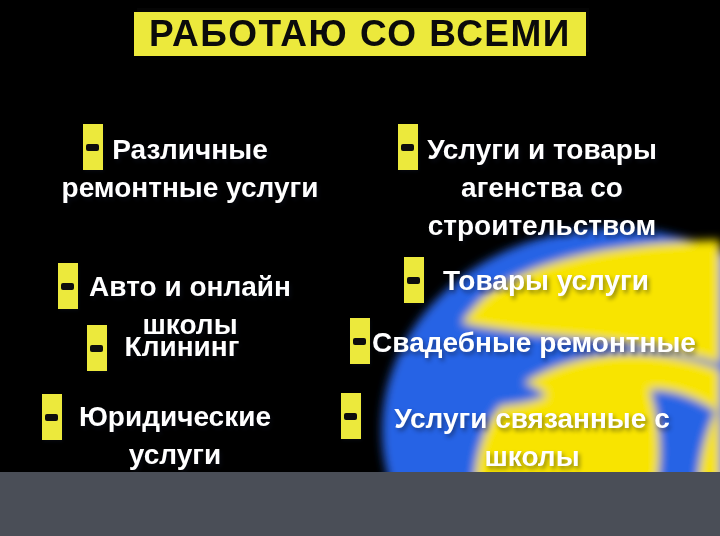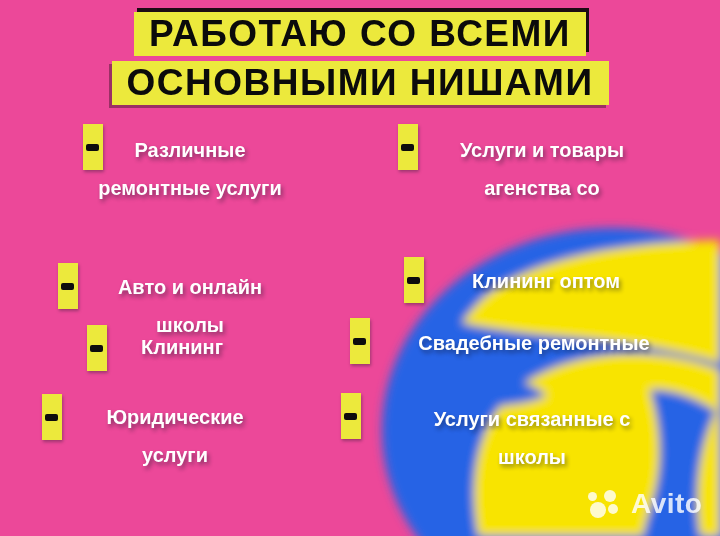--- a/index.html
+++ b/index.html
@@ -1,38 +1,38 @@
 <!DOCTYPE html>
 <html><head>
 <meta charset="utf-8">
 <style>
   html,body{margin:0;padding:0;background:#4a4e57;}
   #stage{
-    position:relative;width:720px;height:536px;overflow:hidden;
-    background:#ec4899;
+    position:relative;width:720px;height:472px;overflow:hidden;
+    background:#000000;
     font-family:"Liberation Sans",sans-serif;
   }
   
   #bg-art{position:absolute;inset:0;z-index:1;}
   
   .title-wrap{
     position:absolute;left:0;top:12px;width:720px;z-index:2;
     display:flex;flex-direction:column;align-items:center;gap:5px;
   }
   .title-box{
     display:inline-block;background:#ece93c;color:#0b0b0b;
     font-size:37px;font-weight:700;letter-spacing:1.5px;line-height:44px;
     padding:0 15px;white-space:nowrap;
   }
   .title-box.first{box-shadow:3px -4px 0 rgba(5,5,5,0.9);}
   .title-box.second{box-shadow:-3px 3px 0 rgba(5,5,5,0.35);}
   
   .item{
     position:absolute;z-index:2;text-align:center;
-    color:#ffffff;font-weight:700;font-size:20px;line-height:38px;
+    color:#ffffff;font-weight:700;font-size:28px;line-height:38px;
     text-shadow:2px 3px 4px rgba(15,20,35,0.45);
     white-space:nowrap;
   }
   .marker{
     position:absolute;width:20px;height:46px;background:#ece93c;
     box-shadow:1px 2px 3px rgba(15,20,35,0.35);
   }
   .marker::after{
     content:"";position:absolute;left:3px;top:20px;width:13px;height:7px;
     background:#0d0d0d;border-radius:2px;
@@ -78,21 +78,20 @@
       <path d="M 720 240 C 618 243 528 258 481 300 C 474 307 467 315 462 323 C 530 338 598 336 660 349 C 684 354 706 358 720 364 Z" fill="#F8E400"></path>
       <path d="M 478 536 C 466 468 480 406 536 376 C 594 345 670 349 720 370 L 720 536 Z" fill="#F8E400"></path>
       <path d="M 447 381 C 498 372 534 382 546 396 C 515 409 470 408 446 399 Z" fill="#2664E5"></path>
       <path d="M 650 390 C 662 428 663 470 651 506 C 648 516 645 526 643 536 L 700 536 C 694 496 697 450 716 411 C 696 398 670 388 650 390 Z" fill="#2664E5"></path>
       <path d="M 701 536 L 720 536 L 720 424 C 706 458 698 498 701 536 Z" fill="#F8E400"></path>
     </g>
   </svg>
 
   <div class="title-wrap">
     <div class="title-box first">РАБОТАЮ СО ВСЕМИ</div>
-    <div class="title-box second">ОСНОВНЫМИ НИШАМИ</div>
   </div>
 
   <div class="item li-1">
     <span class="marker"></span>
     <div>Различные</div>
     <div>ремонтные услуги</div>
   </div>
 
   <div class="item li-2">
     <span class="marker"></span>
@@ -108,25 +107,26 @@
   <div class="item li-4">
     <span class="marker"></span>
     <div>Юридические</div>
     <div>услуги</div>
   </div>
 
   <div class="item ri-1">
     <span class="marker"></span>
     <div>Услуги и товары</div>
     <div>агенства со</div>
+    <div>строительством</div>
   </div>
 
   <div class="item ri-2">
     <span class="marker"></span>
-    <div>Клининг оптом</div>
+    <div>Товары услуги</div>
   </div>
 
   <div class="item ri-3">
     <span class="marker"></span>
     <div>Свадебные ремонтные</div>
   </div>
 
   <div class="item ri-4">
     <span class="marker"></span>
     <div>Услуги связанные с</div>

